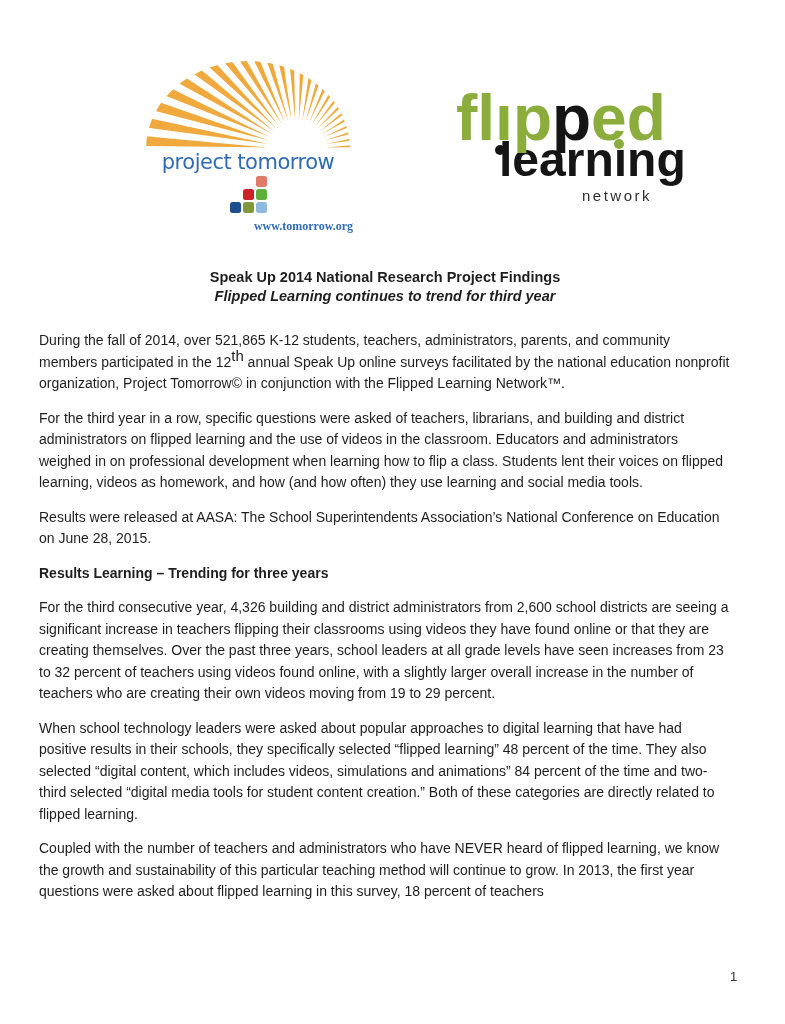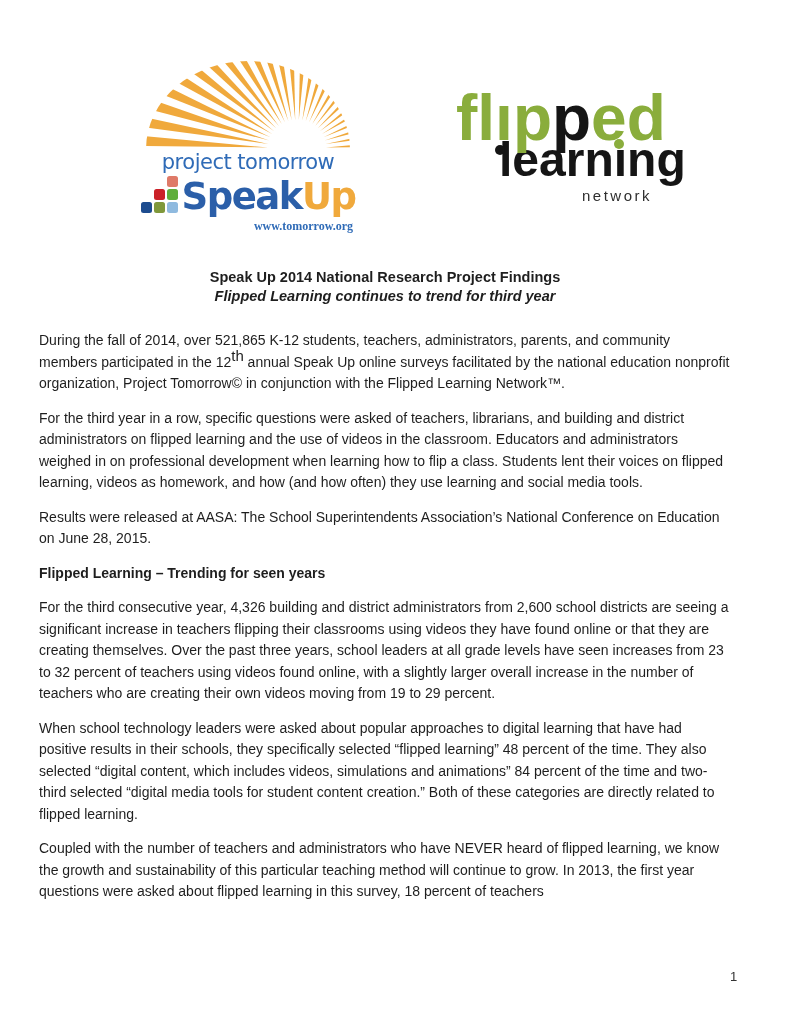--- a/index.html
+++ b/index.html
@@ -101,21 +101,20 @@
           <i class="c0"></i>
             <i class="c0"></i>
             <i class="sq salmon"></i>
           <i class="c0"></i>
             <i class="sq red"></i>
             <i class="sq green"></i>
           <i class="sq navy"></i>
             <i class="sq olive"></i>
             <i class="sq lblue"></i>
         </div>
-        <div class="speak-word"><span class="speak">Speak</span><span class="up">Up</span></div>
       </div>
       <div class="pt-url">www.tomorrow.org</div>
     </div>
 
     <div class="fl-logo">
       <div class="fl-line1"><span class="grn">fl</span><span class="ihold"><span class="grn">ı</span><i class="dot dot-black"></i></span><span class="grn">p</span><span class="blk">p</span><span class="grn">ed</span></div>
       <div class="fl-line2"><span class="blk">learn</span><span class="ihold"><span class="blk">ı</span><i class="dot dot-green"></i></span><span class="blk">ng</span></div>
       <div class="fl-line3">network</div>
     </div>
   </header>
@@ -123,21 +122,21 @@
   <main class="content">
     <h1 class="title">Speak Up 2014 National Research Project Findings</h1>
     <h2 class="subtitle">Flipped Learning continues to trend for third year</h2>
 
     <p><span>During the fall of 2014, over 521,865 K-12 students, teachers, administrators, parents, and community members participated in the 12</span><sup>th</sup><span> annual Speak Up online surveys facilitated by the national education nonprofit organization, Project Tomorrow© in conjunction with the Flipped Learning Network™.</span></p>
 
     <p>For the third year in a row, specific questions were asked of teachers, librarians, and building and district administrators on flipped learning and the use of videos in the classroom. Educators and administrators weighed in on professional development when learning how to flip a class. Students lent their voices on flipped learning, videos as homework, and how (and how often) they use learning and social media tools.</p>
 
     <p>Results were released at AASA: The School Superintendents Association’s National Conference on Education on June 28, 2015.</p>
 
-    <h3 class="section-heading">Flipped Learning – Trending for seen years</h3>
+    <h3 class="section-heading">Results Learning – Trending for three years</h3>
 
     <p>For the third consecutive year, 4,326 building and district administrators from 2,600 school districts are seeing a significant increase in teachers flipping their classrooms using videos they have found online or that they are creating themselves. Over the past three years, school leaders at all grade levels have seen increases from 23 to 32 percent of teachers using videos found online, with a slightly larger overall increase in the number of teachers who are creating their own videos moving from 19 to 29 percent.</p>
 
     <p>When school technology leaders were asked about popular approaches to digital learning that have had positive results in their schools, they specifically selected “flipped learning” 48 percent of the time. They also selected “digital content, which includes videos, simulations and animations” 84 percent of the time and two-third selected “digital media tools for student content creation.” Both of these categories are directly related to flipped learning.</p>
 
     <p>Coupled with the number of teachers and administrators who have NEVER heard of flipped learning, we know the growth and sustainability of this particular teaching method will continue to grow. In 2013, the first year questions were asked about flipped learning in this survey, 18 percent of teachers</p>
   </main>
 
   <div class="page-num">1</div>
 </div>

